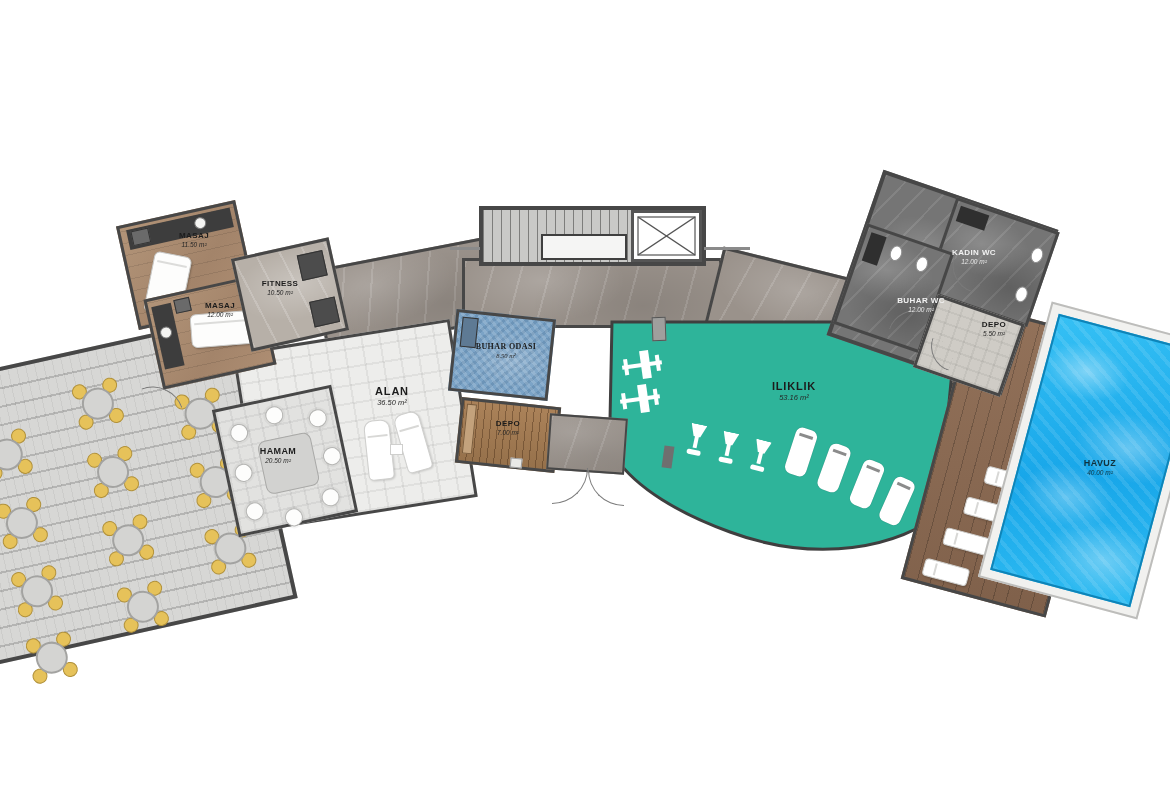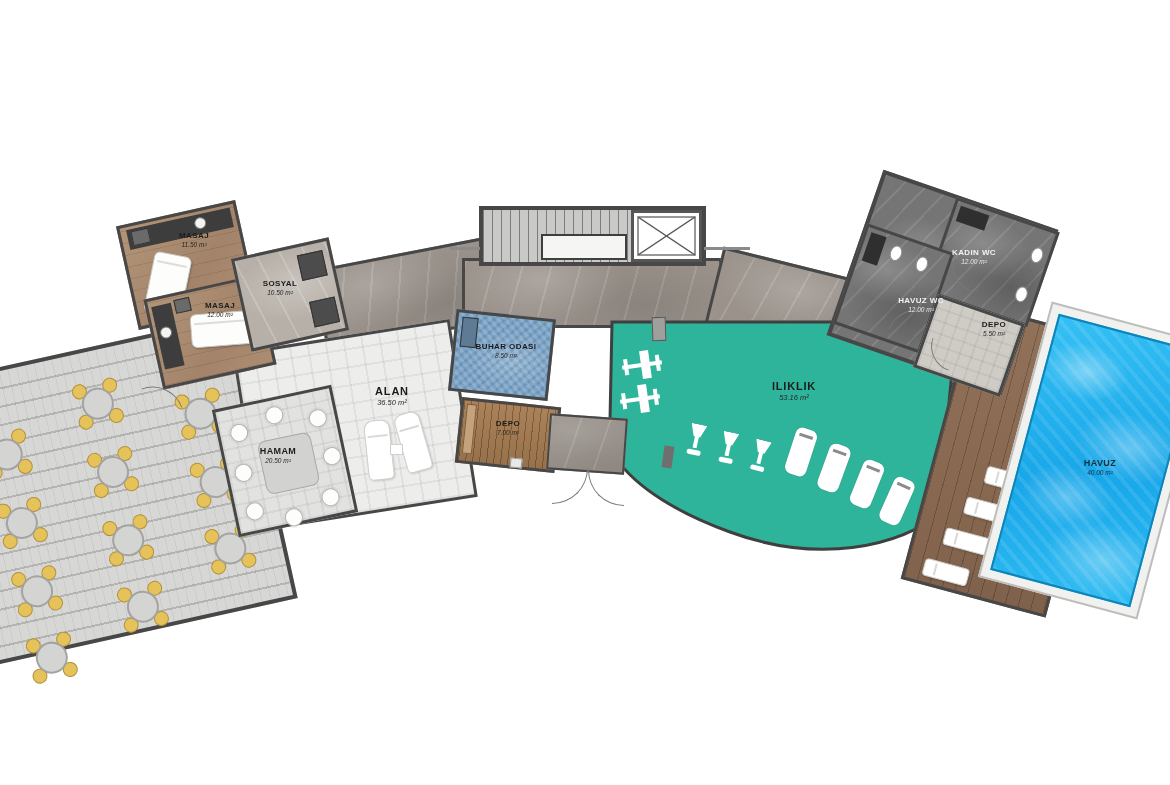--- a/index.html
+++ b/index.html
@@ -324,45 +324,45 @@
 
   <div class="lbl" style="left:194px;top:240px;">
     <span class="nm">MASAJ</span>
     <span class="ar">11.50 m²</span>
   </div>
   <div class="lbl" style="left:220px;top:310px;">
     <span class="nm">MASAJ</span>
     <span class="ar">12.00 m²</span>
   </div>
   <div class="lbl" style="left:280px;top:288px;">
-    <span class="nm">SOSYAL</span>
+    <span class="nm">FITNESS</span>
     <span class="ar">10.50 m²</span>
   </div>
   <div class="lbl lg" style="left:392px;top:396px;">
     <span class="nm">ALAN</span>
     <span class="ar">36.50 m²</span>
   </div>
   <div class="lbl md" style="left:278px;top:455px;">
     <span class="nm">HAMAM</span>
     <span class="ar">20.50 m²</span>
   </div>
-  <div class="lbl" style="left:506px;top:351px;">
+  <div class="lbl" style="left:506px;top:351px;font-family:Liberation Serif, serif;">
     <span class="nm">BUHAR ODASI</span>
     <span class="ar">8.50 m²</span>
   </div>
   <div class="lbl" style="left:508px;top:428px;">
     <span class="nm">DEPO</span>
     <span class="ar">7.00 m²</span>
   </div>
   <div class="lbl lg" style="left:794px;top:391px;">
     <span class="nm">ILIKLIK</span>
     <span class="ar">53.16 m²</span>
   </div>
   <div class="lbl" style="left:921px;top:305px;color:#f2f2f2;">
-    <span class="nm">HAVUZ WC</span>
+    <span class="nm">BUHAR WC</span>
     <span class="ar" style="color:#e8e8e8;">12.00 m²</span>
   </div>
   <div class="lbl" style="left:974px;top:257px;color:#f2f2f2;">
     <span class="nm">KADIN WC</span>
     <span class="ar" style="color:#e8e8e8;">12.00 m²</span>
   </div>
   <div class="lbl" style="left:994px;top:329px;">
     <span class="nm">DEPO</span>
     <span class="ar">5.50 m²</span>
   </div>

